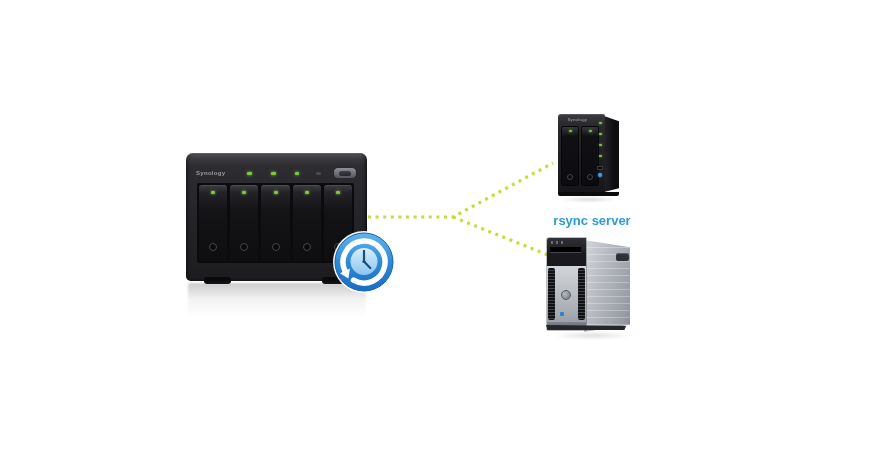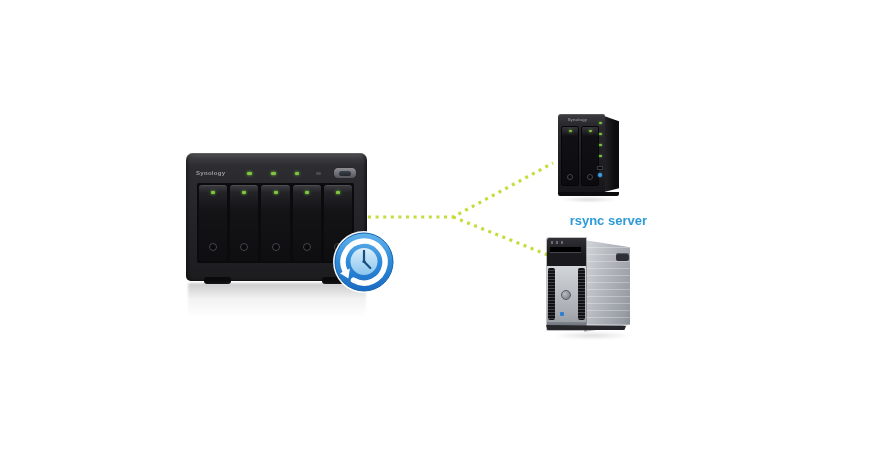--- a/index.html
+++ b/index.html
@@ -59,21 +59,21 @@
   .ns-bay .bay-lock{width:4px;height:4px;margin-bottom:5px;}
   .ns-status{position:absolute;right:2px;top:8px;width:6px;display:flex;flex-direction:column;align-items:center;}
   .ns-led{width:3px;height:2px;border-radius:1px;background:var(--led-green,#7dc63e);
     box-shadow:0 0 2px rgba(140,220,60,.9);margin-bottom:9px;}
   .ns-usb{width:6px;height:4px;background:#0a0a0c;border:1px solid #3a3a40;margin-bottom:3px;box-sizing:border-box;}
   .ns-power{width:4px;height:4px;border-radius:50%;background:#3f9de8;box-shadow:0 0 2px rgba(70,160,235,.9);}
   .ns-base{position:absolute;left:2px;top:82px;width:61px;height:4px;background:#0c0c0e;border-radius:0 0 2px 2px;}
   .ns-shadow{position:absolute;left:4px;top:87px;width:58px;height:5px;border-radius:50%;
     background:radial-gradient(ellipse,rgba(0,0,0,.18),rgba(0,0,0,0) 70%);filter:blur(1px);}
   
-  .rsync-label{position:absolute;left:537px;top:213px;width:110px;text-align:right;
+  .rsync-label{position:absolute;left:537px;top:213px;width:110px;text-align:center;
     color:var(--label-blue,#2e9ad8);font-size:13px;font-weight:bold;}
   
   .tower{position:absolute;left:544px;top:236px;width:92px;height:102px;}
   .tw-side{position:absolute;left:40px;top:4px;width:46px;height:92px;
     background:linear-gradient(105deg,#d4d7db 0%,#b6bac0 40%,#989ca3 85%,#868a91 100%);
     clip-path:polygon(0 0,100% 8%,100% 92%,0 100%);}
   .tw-side::after{content:"";position:absolute;inset:0;
     background:repeating-linear-gradient(180deg,rgba(255,255,255,.28) 0 1px,rgba(0,0,0,0) 1px 7px);}
   .tw-handle{position:absolute;left:72px;top:17px;width:13px;height:8px;border-radius:2px;
     background:#2e3036;box-shadow:inset 0 1px 1px rgba(255,255,255,.25);z-index:2;}

